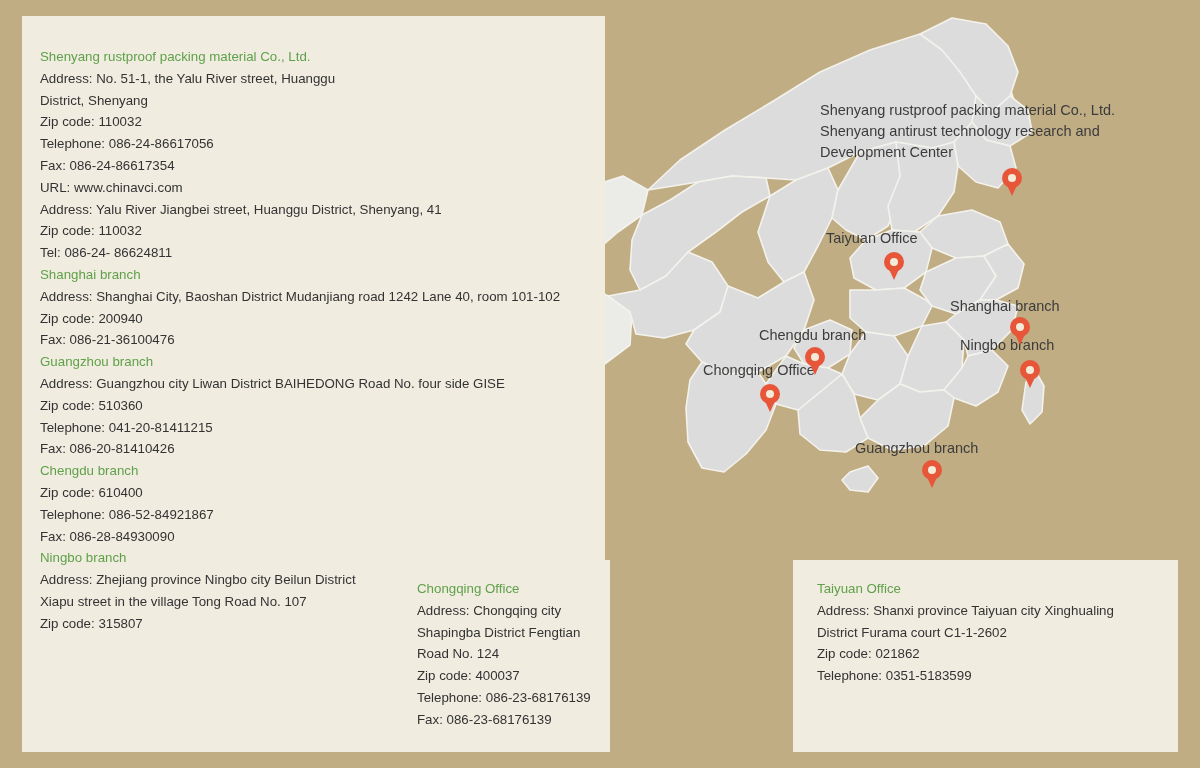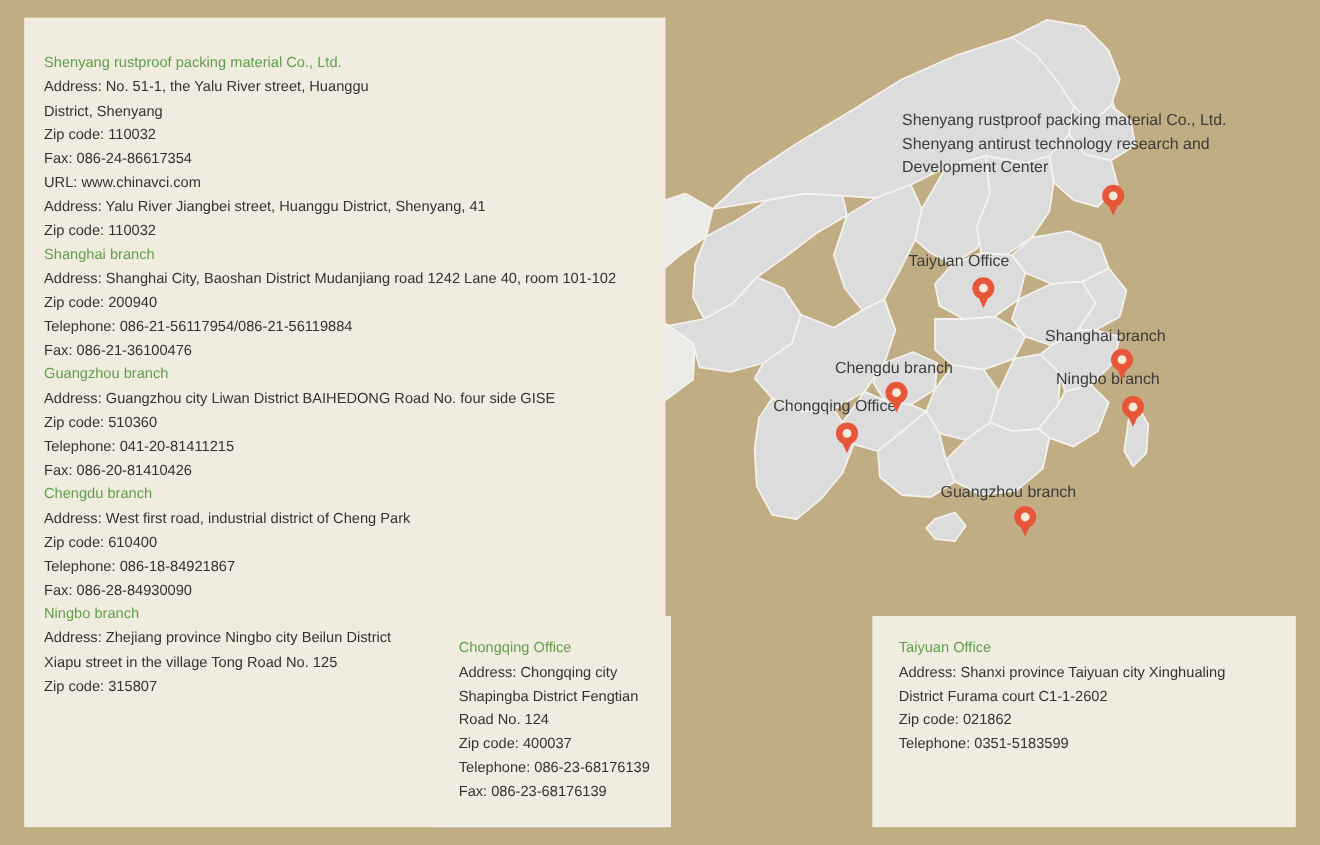--- a/index.html
+++ b/index.html
@@ -197,57 +197,57 @@
     </div>
   </div>
 
   <div class="panel" id="panel-main">
 
     <div>
       <div class="head">Shenyang rustproof packing material Co., Ltd.</div>
       <div class="row">Address: No. 51-1, the Yalu River street, Huanggu
 District, Shenyang</div>
       <div class="row">Zip code: 110032</div>
+      <div class="row">Telephone: 086-24-86617056</div>
       <div class="row">Fax: 086-24-86617354</div>
       <div class="row">URL: www.chinavci.com</div>
     </div>
 
     <div>
       <div class="row">Address: Yalu River Jiangbei street, Huanggu District, Shenyang, 41</div>
       <div class="row">Zip code: 110032</div>
+      <div class="row">Tel: 086-24- 86624811</div>
     </div>
 
     <div>
       <div class="head">Shanghai branch</div>
       <div class="row">Address: Shanghai City, Baoshan District Mudanjiang road 1242 Lane 40, room 101-102</div>
       <div class="row">Zip code: 200940</div>
-      <div class="row">Telephone: 086-21-56117954/086-21-56119884</div>
       <div class="row">Fax: 086-21-36100476</div>
     </div>
 
     <div>
       <div class="head">Guangzhou branch</div>
       <div class="row">Address: Guangzhou city Liwan District BAIHEDONG Road No. four side GISE</div>
       <div class="row">Zip code: 510360</div>
       <div class="row">Telephone: 041-20-81411215</div>
       <div class="row">Fax: 086-20-81410426</div>
     </div>
 
     <div>
       <div class="head">Chengdu branch</div>
-      <div class="row">Address: West first road, industrial district of Cheng Park</div>
       <div class="row">Zip code: 610400</div>
-      <div class="row">Telephone: 086-18-84921867</div>
+      <div class="row">Telephone: 086-52-84921867</div>
       <div class="row">Fax: 086-28-84930090</div>
     </div>
 
     <div>
       <div class="head">Ningbo branch</div>
       <div class="row">Address: Zhejiang province Ningbo city Beilun District
-Xiapu street in the village Tong Road No. 125</div>
+Xiapu street in the village Tong Road No. 107</div>
       <div class="row">Zip code: 315807</div>
     </div>
 
   </div>
 
   <div class="panel" id="panel-chongqing">
     <div class="head">Chongqing Office</div>
     <div class="row">Address: Chongqing city Shapingba District Fengtian
 Road No. 124</div>
     <div class="row">Zip code: 400037</div>

